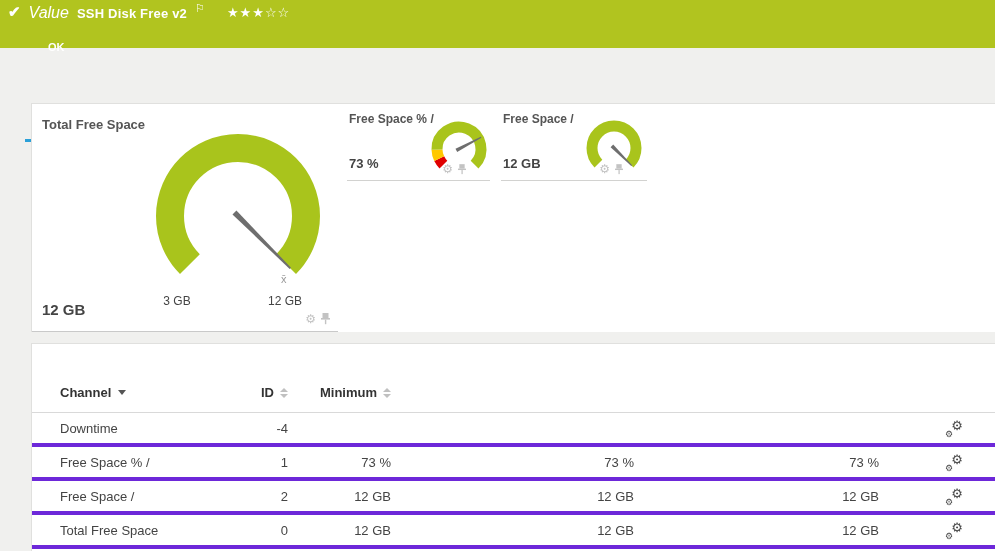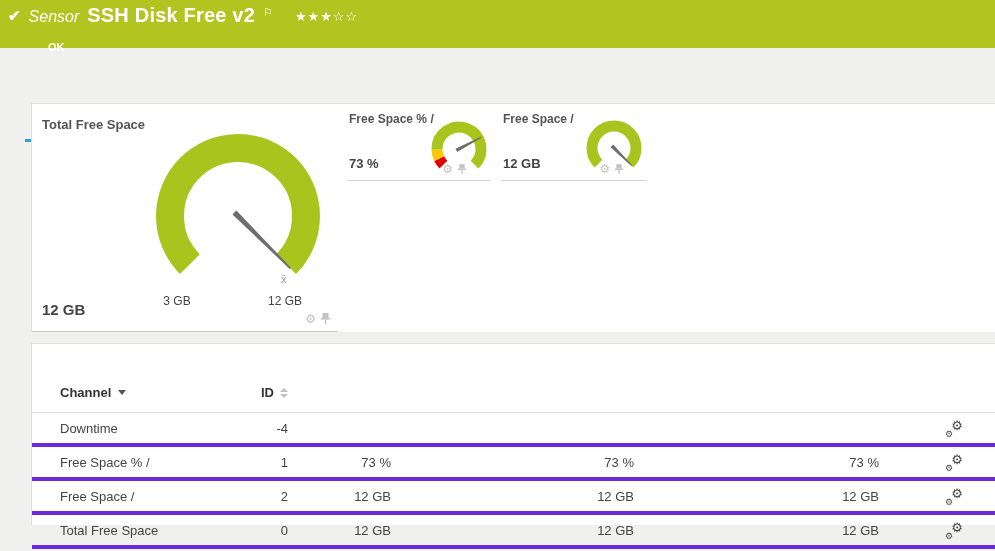--- a/index.html
+++ b/index.html
@@ -4,41 +4,41 @@
 <style>
   * { margin:0; padding:0; box-sizing:border-box; }
   html,body { width:995px; height:551px; overflow:hidden;
     font-family:"Liberation Sans", sans-serif; background:#f0f0ee; position:relative; }
 
   
   .topbar { position:absolute; left:0; top:0; width:995px; height:48px; background:#b1c41f; color:#fff; }
   .topbar .titlerow { position:absolute; left:8px; top:4px; display:flex; align-items:baseline; gap:8px; white-space:nowrap; }
   .check { font-size:15px; font-weight:bold; position:relative; top:-1px; }
   .kind { font-style:italic; font-size:16px; }
-  .sname { font-size:20px; font-weight:bold; letter-spacing:.2px; }
+  .sname { font-size:13px; font-weight:bold; letter-spacing:.2px; }
   .flag { font-size:11px; position:relative; top:-6px; }
   .stars { font-size:13px; letter-spacing:1px; margin-left:14px; position:relative; top:-1px; }
   .okstatus { position:absolute; left:48px; top:41px; font-size:11px; font-weight:bold; }
 
   
   .tabstrip { position:absolute; left:0; top:48px; width:995px; height:49px; }
   .tab { position:absolute; top:67px; display:flex; align-items:center; gap:6px; font-size:13px; color:#555;
          cursor:pointer; text-decoration:none; height:20px; }
   .tab .num { font-weight:bold; color:#222; margin-right:2px; }
   .tab.active .lbl { color:#333; font-weight:bold; }
   .ticon { width:16px; height:16px; display:inline-block; }
   .livetxt { font-size:10px; color:#555; letter-spacing:-1px; font-weight:bold; }
   .geartxt { font-size:14px; color:#555; line-height:14px; }
   .underline { position:absolute; left:25px; top:91px; width:136px; height:3px; background:#2aa0d8; }
 
   
   .panel { position:absolute; left:31px; width:964px; background:#fff;
            border-left:1px solid #e0e0de; border-top:1px solid #e0e0de; }
   .panel1 { top:103px; height:229px; }
-  .panel2 { top:343px; height:182px; }
+  .panel2 { top:343px; height:208px; }
 
   
   .cell-large { position:absolute; left:0; top:0; width:306px; height:228px; border-bottom:1px solid #c9c9c9; }
   .wtitle { position:absolute; left:10px; top:13px; font-size:13px; font-weight:bold; color:#555; }
   .gauge-main { position:absolute; left:110px; top:16px; }
   .scalelbl { position:absolute; width:56px; text-align:center; font-size:12px; color:#444; top:190px; }
   .scalemin { left:117px; } .scalemax { left:225px; }
   .avgmark { position:absolute; left:249px; top:169px; font-size:11px; color:#999; }
   .bigval { position:absolute; left:10px; top:197px; font-size:15px; font-weight:bold; color:#444; }
   .cellicons { position:absolute; display:flex; gap:5px; align-items:center; color:#c3c3c3; }
@@ -74,21 +74,21 @@
   .chgear { position:relative; display:inline-block; width:18px; height:16px; color:#4a4a4a; cursor:pointer; }
   .chgear .g1 { position:absolute; right:0; top:-2px; font-size:13px; }
   .chgear .g2 { position:absolute; left:0; bottom:-3px; font-size:9px; }
 </style>
 </head>
 <body>
 
 <div class="topbar">
   <div class="titlerow">
     <span class="check">✔</span>
-    <span class="kind">Sensor</span>
+    <span class="kind">Value</span>
     <span class="sname">SSH Disk Free v2</span>
     <span class="flag">⚐</span>
     <span class="stars"><span>★★★</span><span>☆☆</span></span>
   </div>
   <div class="okstatus">OK</div>
 </div>
 
 <div class="tabstrip">
   <a class="tab active" style="left:60px;">
     <svg class="ticon" viewBox="0 0 16 16">
@@ -203,20 +203,27 @@
         <span>Channel</span>
         <span class="descarrow"></span>
       </div>
       <div class="c-right">
         <span>ID</span>
         <span class="sorticon">
             <i class="up"></i>
             <i class="dn"></i>
           </span>
       </div>
+      <div class="c-right">
+        <span>Minimum</span>
+        <span class="sorticon">
+            <i class="up"></i>
+            <i class="dn"></i>
+          </span>
+      </div>
       <div class="h-gear"></div>
     </div>
 
     <div class="trow tdata">
       <div class="c-left">Downtime</div>
       <div class="c-right">-4</div>
       <div class="c-right"></div>
       <div class="c-right"></div>
       <div class="c-right"></div>
       <div class="cgear">

